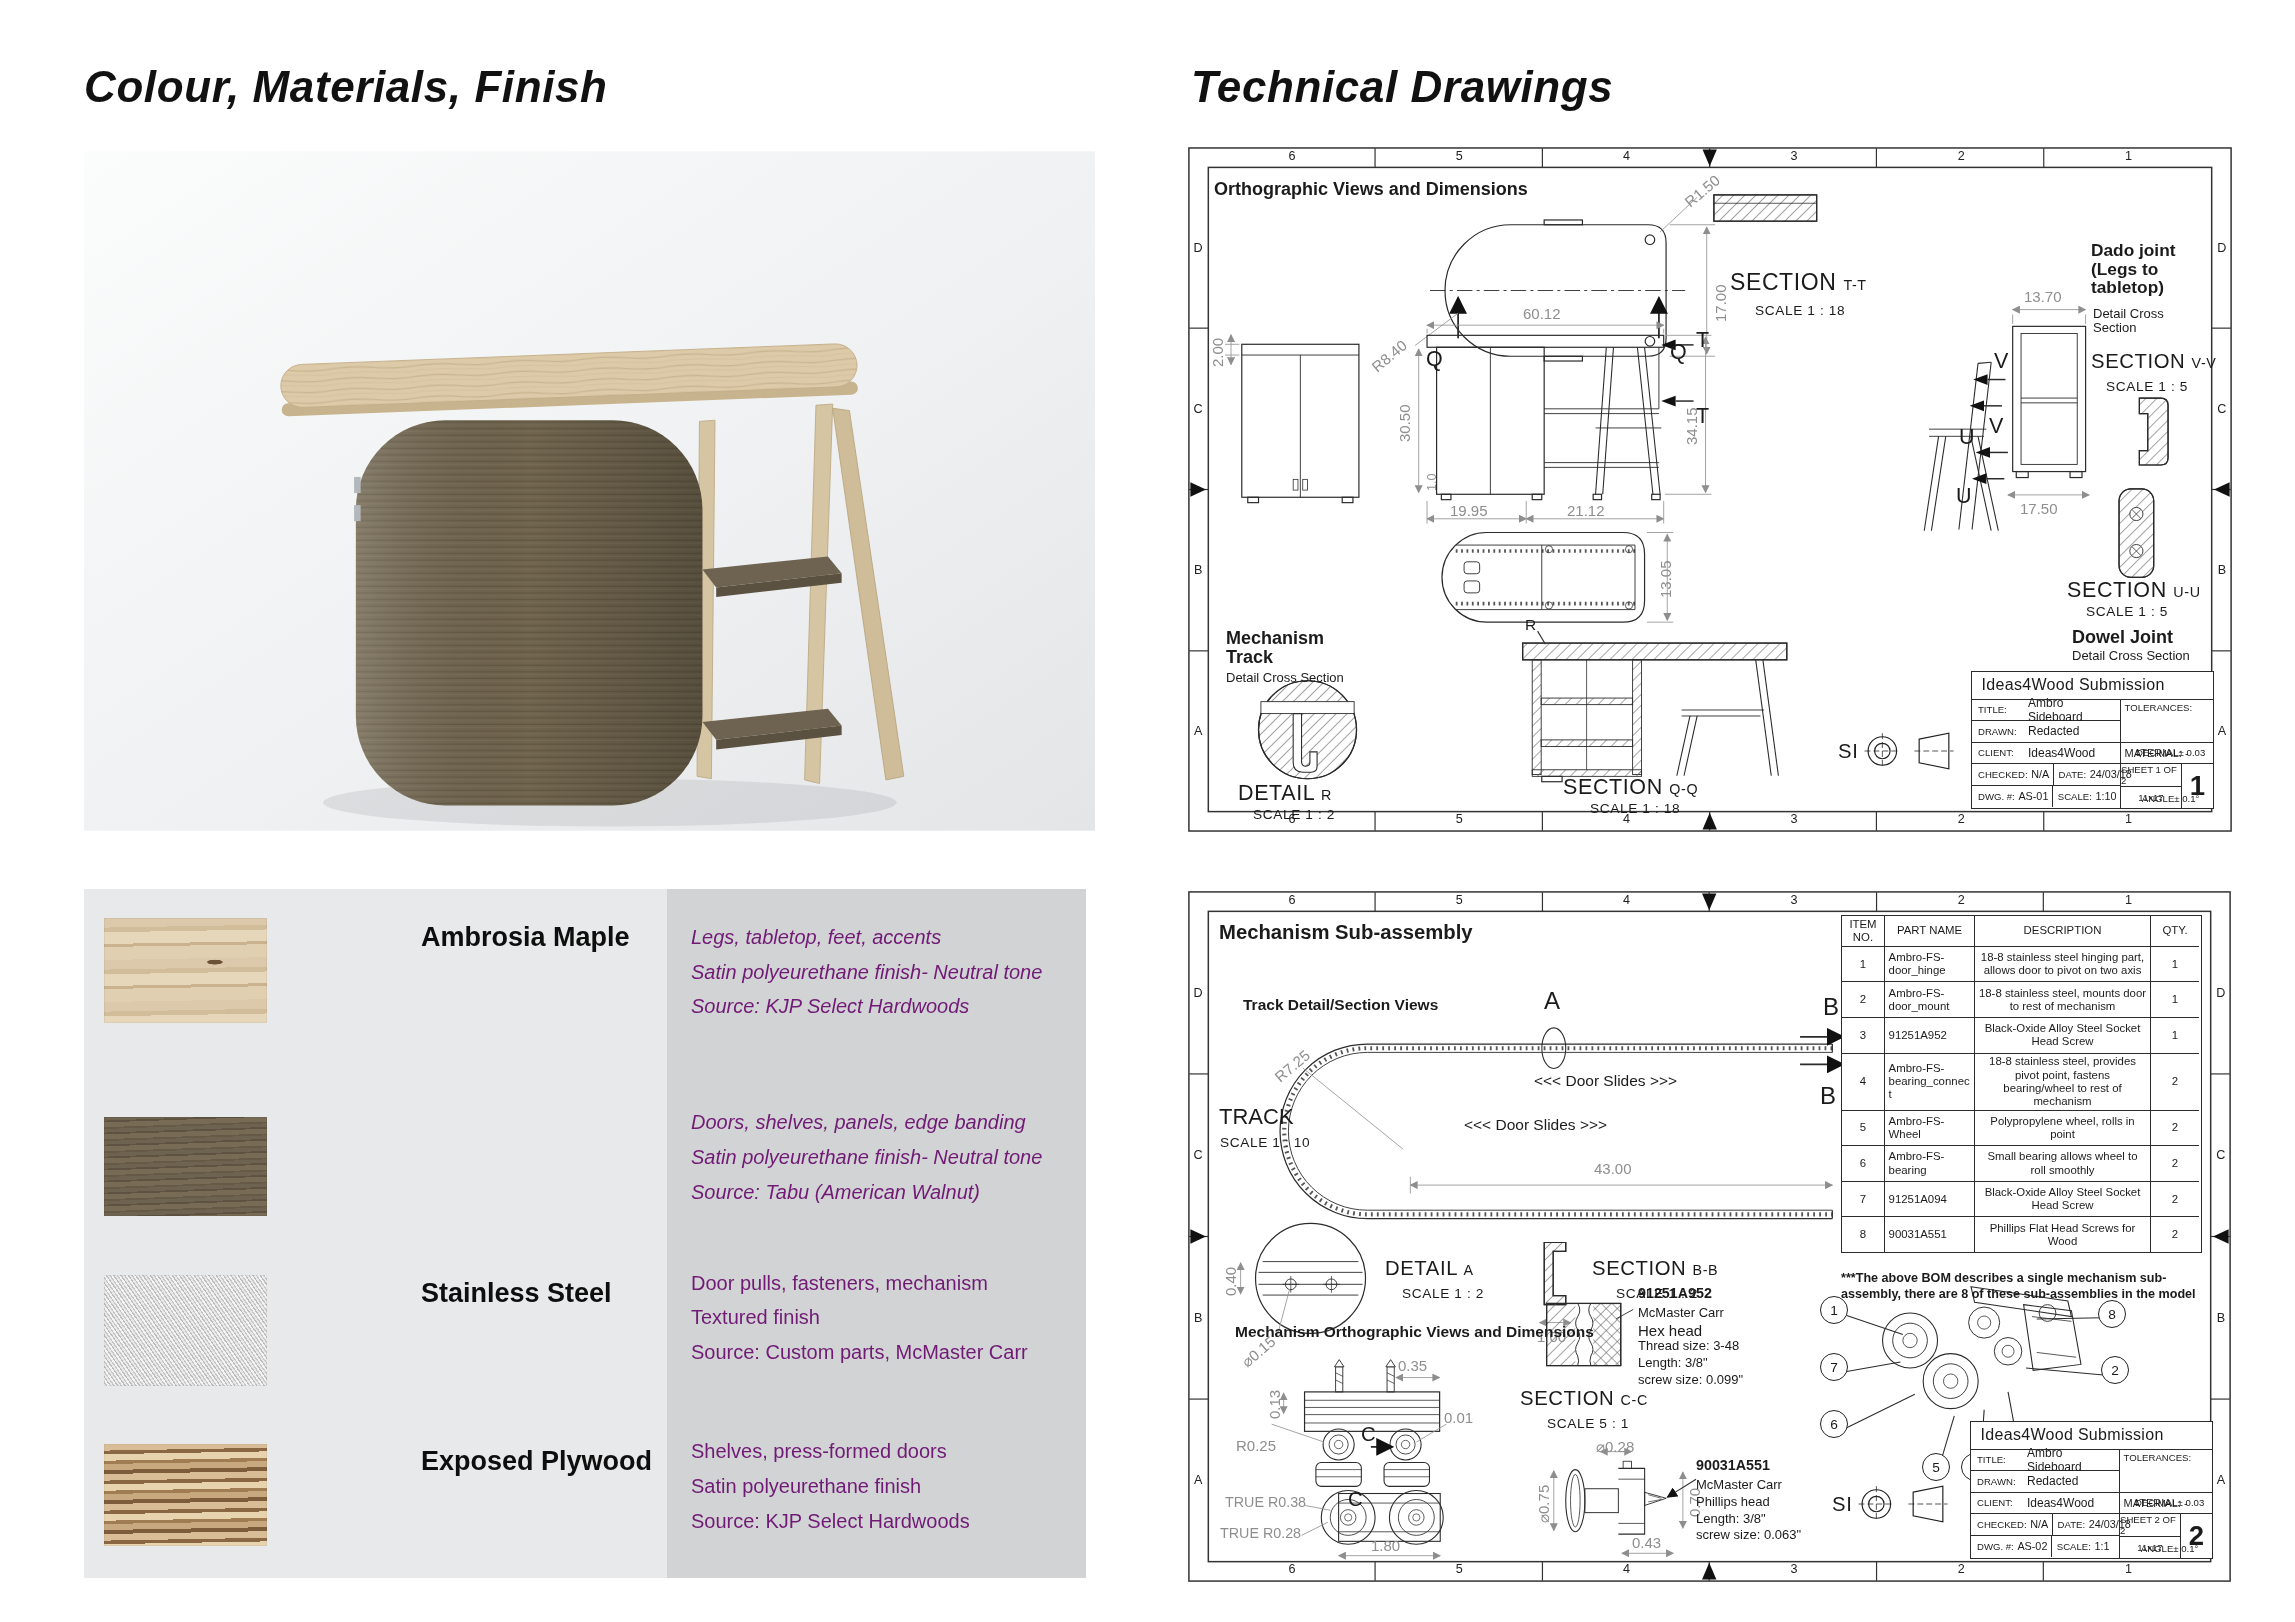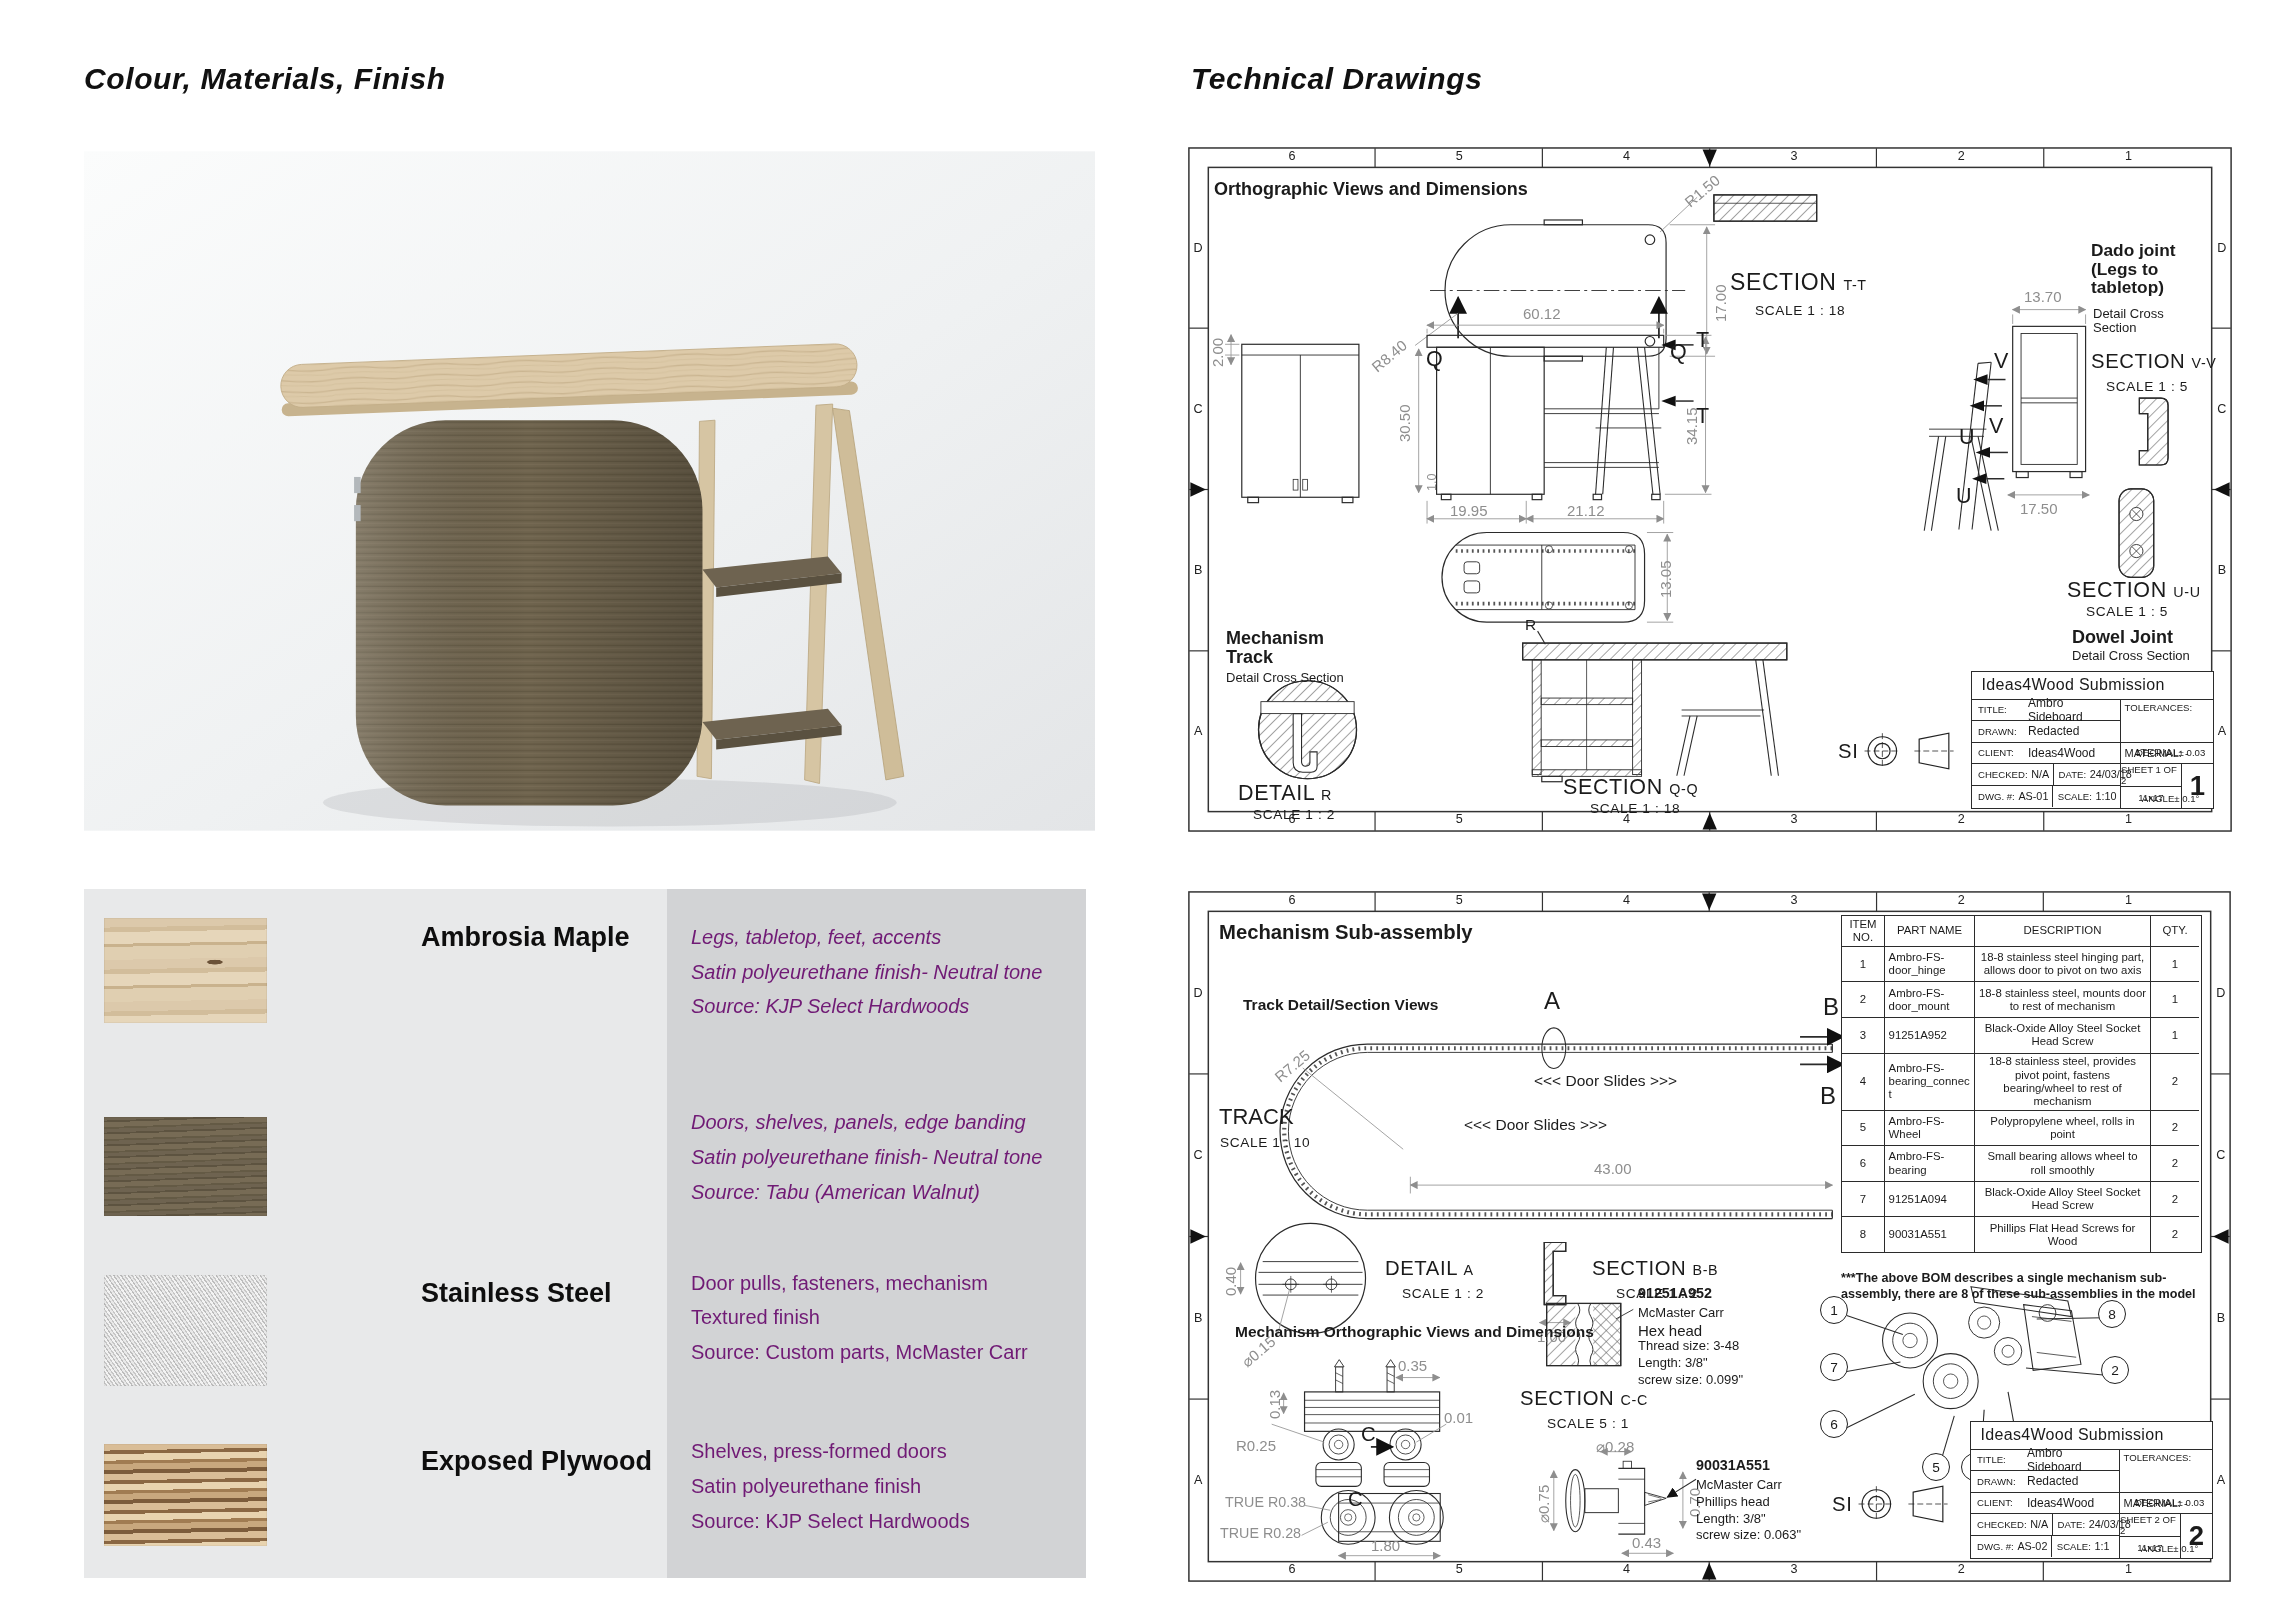--- a/index.html
+++ b/index.html
@@ -1,17 +1,17 @@
 <!DOCTYPE html>
 <html style="font-size:9.6px"><head>
 <meta charset="utf-8">
 <style>
   html,body{margin:0;padding:0;background:#fff;}
   .page{position:relative;width:2295px;height:1623px;background:#ffffff;font-family:"Liberation Sans",sans-serif;overflow:hidden;color:#1b1b1b;}
-  .big-title{position:absolute;font-size:30px;font-weight:bold;font-style:italic;letter-spacing:0.6px;color:#111;white-space:nowrap;}
+  .big-title{position:absolute;font-size:44px;font-weight:bold;font-style:italic;letter-spacing:0.6px;color:#111;white-space:nowrap;}
   
   .render-panel{position:absolute;left:84px;top:151px;width:1011px;height:680px;}
   .materials-panel{position:absolute;left:84px;top:889px;width:1002px;height:689px;background:#e8e9ea;}
   .desc-col{position:absolute;left:583px;top:0;width:419px;height:689px;background:#d2d3d5;}
   .sw{position:absolute;left:20.3px;width:163px;height:105px;box-shadow:0 0 0 0.6px rgba(0,0,0,.08) inset;}
   .sw.maple{background:radial-gradient(ellipse 15.5px 4.8px at 68% 42%,#6b5238 0 45%,rgba(0,0,0,0) 55%),repeating-linear-gradient(179deg,#dcc9ab 0 9.6px,#d2bd9b 9.6px 14.3px,#e6d6ba 14.3px 26px,#c9b28d 26px 29px,#e0cfb1 29px 42px);}
   .sw.walnut{background:repeating-linear-gradient(178deg,#6e6350 0 3.6px,#5d5340 3.6px 5.4px,#776b55 5.4px 10.2px,#645a45 10.2px 12px);}
   .sw.steel{background:repeating-linear-gradient(55deg,#e9e9e9 0 1.8px,#c7c7c7 1.8px 3px,#f3f3f3 3px 4.8px,#bdbdbd 4.8px 6px),#d9d9d9;}
   .sw.ply{background:repeating-linear-gradient(179deg,#d9bd97 0 6.6px,#8a6743 6.6px 10.2px,#e8d3af 10.2px 16.7px,#a07c52 16.7px 20px,#c8a87e 20px 26px,#7c5c3b 26px 30px);}
   .mname{position:absolute;left:337px;width:251px;font-weight:bold;font-size:27px;line-height:1.12;color:#0e0e0e;}

